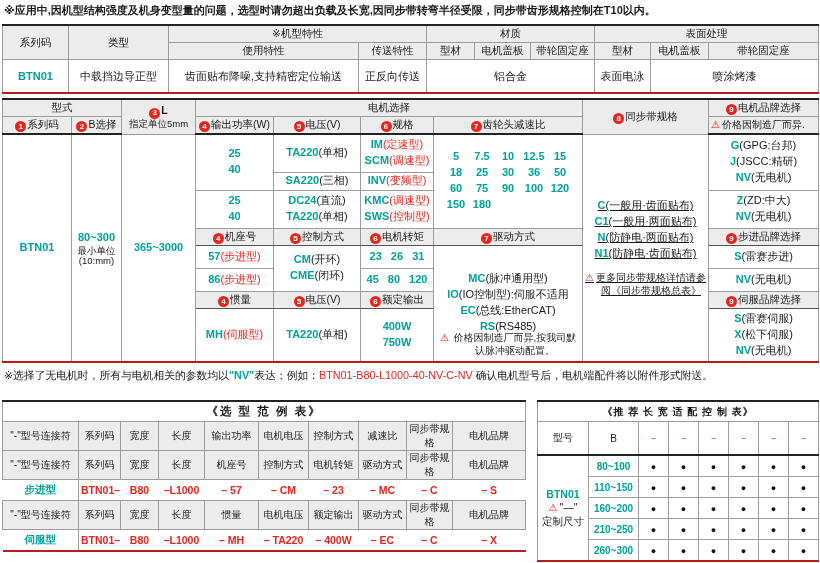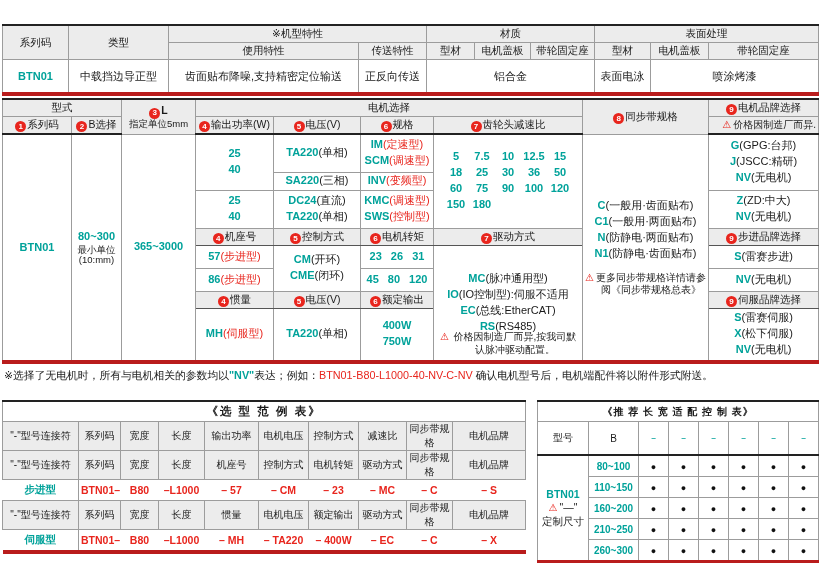--- a/index.html
+++ b/index.html
@@ -2,21 +2,21 @@
 <html><head>
 <meta charset="utf-8">
 <style>
   html,body{margin:0;padding:0;background:#fff;}
   .page{position:relative;width:820px;height:563px;background:#fff;overflow:hidden;
         font-family:"Liberation Sans","DejaVu Sans",sans-serif;font-size:11px;color:#1a1a1a;}
   .teal{color:#00a29a}.red{color:#e8251d}.blk{color:#1a1a1a}.b{font-weight:bold}
   .pre{white-space:pre-line}
   .top-note{position:absolute;top:3px;left:4px;width:812px;font-weight:600;font-size:11px;}
   table{border-collapse:collapse;table-layout:fixed;}
-  .tbl{position:absolute;border-top:2px solid #222;border-bottom:4px solid #b91c1c;background:#fff;}
+  .tbl{position:absolute;border-top:2px solid #222;border-bottom:2px solid #b91c1c;background:#fff;}
   .tbl th,.tbl td{border:1px solid #9c9c9c;padding:0 2px;text-align:center;vertical-align:middle;overflow:hidden;}
   .tbl th{font-weight:normal;}
   .hh th{background:#ececec;height:16px;font-size:10.5px;}
   .cn{display:inline-flex;align-items:center;justify-content:center;width:11px;height:11px;border-radius:50%;
       background:#e8251d;color:#fff;font-size:8px;font-weight:bold;margin-right:1px;vertical-align:-1px;line-height:1;}
   .warn{color:#e8251d;font-size:10px;margin-right:2px;}
   
   .spec{top:24px;left:2px;width:816px;}
   .spec .dd td{height:32px;font-size:11px;}
   
@@ -26,21 +26,21 @@
   .main tr.gray td{background:#ececec;border-top:1px solid #555;border-bottom:1px solid #555;height:16px;font-size:10.5px;}
   .code{color:#00a29a;font-weight:bold;}
   .desc{color:#1a1a1a;}
   .desc-r{color:#e8251d;text-align:center;}
   .valteal{color:#00a29a;font-weight:bold;}
   .sub{font-size:9.5px;line-height:1.1;}
   .rn{display:inline-block;width:26px;text-align:center;}
   .ratio-cell{color:#00a29a;font-weight:bold;line-height:1.55;}
   .wsp{word-spacing:6px;}
   .left-list{text-align:left;padding-left:12px;}
-  .belt-td{vertical-align:bottom;text-align:left;padding:0 4px 4px 8px;}
+  .belt-td{vertical-align:bottom;text-align:left;padding:0 4px 4px 8px;text-decoration:underline;}
   .belt-note{font-size:10px;line-height:1.25;margin-top:10px;display:flex;}
   .drive-td{position:relative;vertical-align:top;text-align:left;padding:4px 4px 4px 10px;}
   .drive-note{position:absolute;left:6px;right:3px;bottom:4px;font-size:10px;line-height:1.25;display:flex;}
   
   .notes{position:absolute;top:369px;left:4px;width:812px;font-size:10.8px;line-height:13.5px;}
   
   .ex{top:400px;left:2px;width:523px;}
   .ex .title td{height:19px;font-weight:bold;font-size:11.5px;letter-spacing:2px;}
   .ex tr.eh td{background:#ececec;height:20px;font-size:10px;padding:0 1px;}
   .ex tr.ev td{height:20px;border-left:none;border-right:none;font-weight:bold;font-size:10.5px;}
@@ -56,20 +56,21 @@
   .ad td{height:20px;}
   .ad .brange{color:#00a29a;font-weight:bold;font-size:10px;}
   .dot{font-size:9px;color:#111;}
   .mcell{font-size:10.5px;line-height:1.3;}
 </style>
 </head>
 <body>
 
 <div class="page">
 
+  <div class="top-note">※应用中,因机型结构强度及机身变型量的问题，选型时请勿超出负载及长宽,因同步带转弯半径受限，同步带齿形规格控制在T10以内。</div>
 
   <table class="tbl spec">
     <colgroup>
         <col style="width:66px">
         <col style="width:100px">
         <col style="width:190px">
         <col style="width:68px">
         <col style="width:48px">
         <col style="width:56px">
         <col style="width:64px">
@@ -130,21 +131,21 @@
       <th rowspan="2"><span class="cn">8</span><span>同步带规格</span></th>
       <th><span class="cn">9</span><span>电机品牌选择</span></th>
     </tr>
     <tr class="hh h2">
       <th><span class="cn">1</span><span>系列码</span></th>
       <th><span class="cn">2</span><span>B选择</span></th>
       <th><span class="cn">4</span><span>输出功率(W)</span></th>
       <th><span class="cn">5</span><span>电压(V)</span></th>
       <th><span class="cn">6</span><span>规格</span></th>
       <th><span class="cn">7</span><span>齿轮头减速比</span></th>
-      <th style="font-size:10px;text-align:right"><span class="warn">⚠</span><span>价格因制造厂而异.</span></th>
+      <th style="font-size:10px;text-align:left"><span class="warn">⚠</span><span>价格因制造厂而异.</span></th>
     </tr>
 
     <tr style="height:38px">
       <td rowspan="8" class="valteal">BTN01</td>
       <td rowspan="8">
         <div class="valteal">80~300</div>
         <div class="sub">最小单位</div>
         <div class="sub">(10:mm)</div>
       </td>
       <td rowspan="8" class="valteal">365~3000</td>

